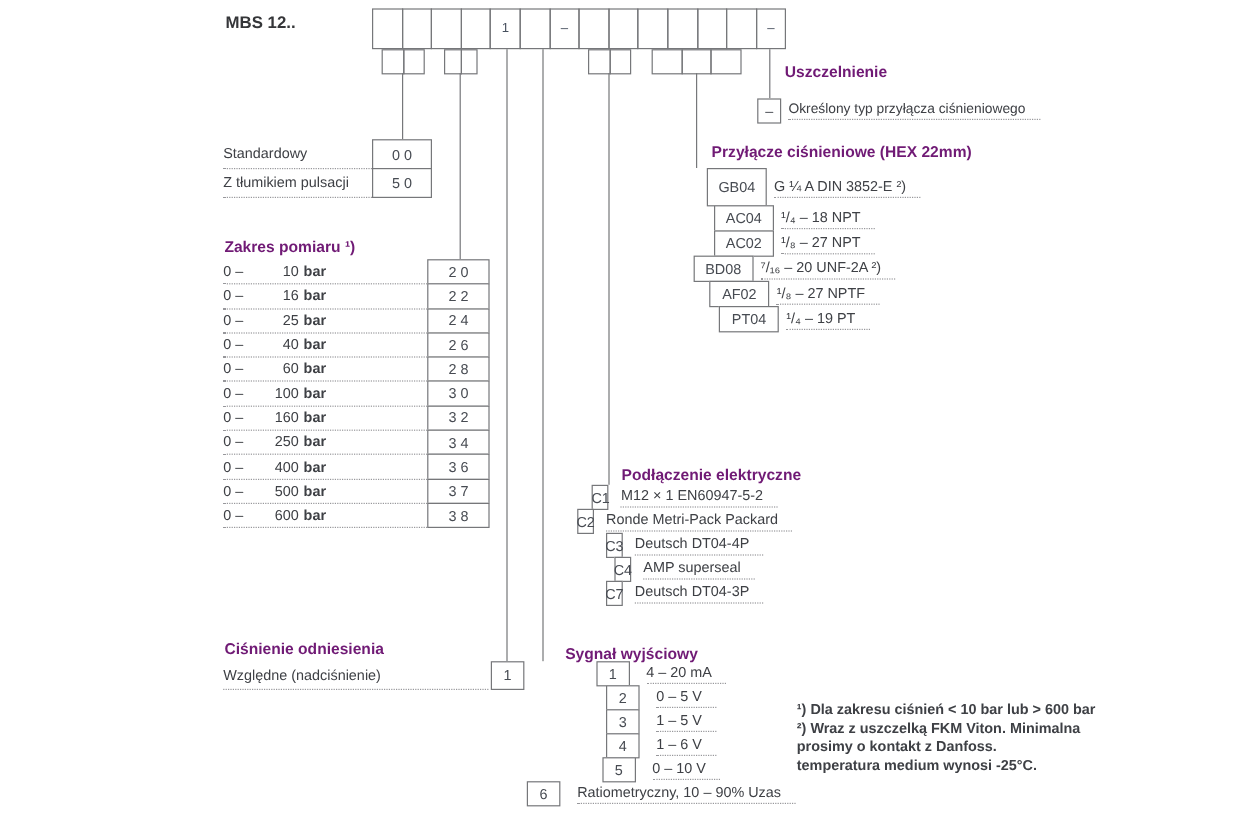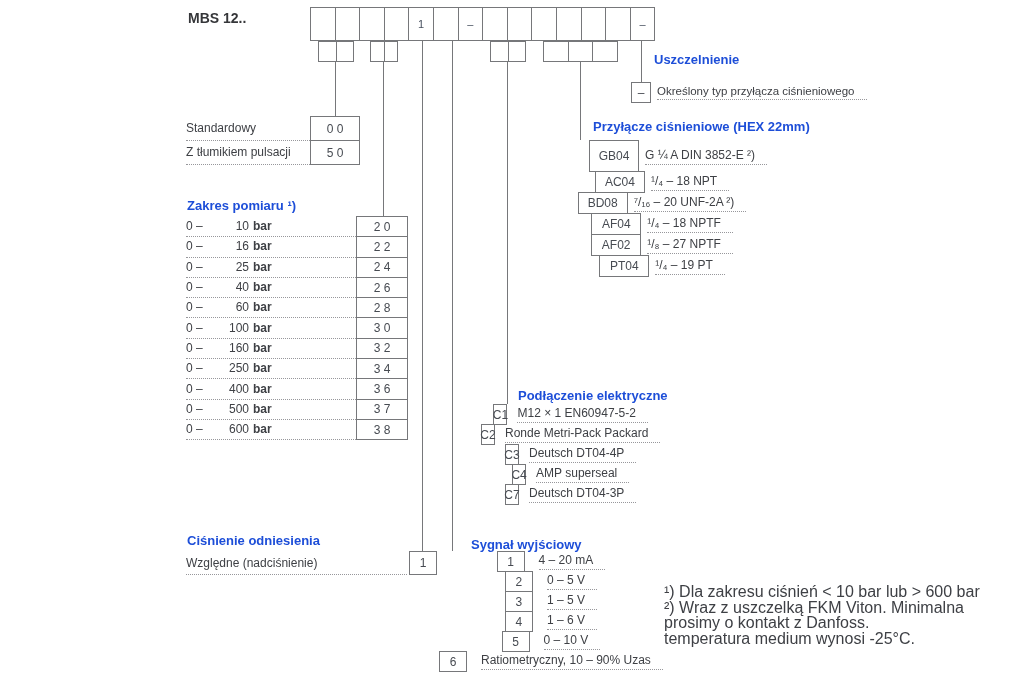--- a/index.html
+++ b/index.html
@@ -1,20 +1,20 @@
 <!DOCTYPE html>
 <html><head>
 <meta charset="utf-8">
 <style>
   html,body{margin:0;padding:0;background:#ffffff;}
   body{width:1033px;height:688px;position:relative;overflow:hidden;
        font-family:"Liberation Sans","DejaVu Sans",sans-serif;
        color:#3e4045;font-size:12px;}
   .abs{position:absolute;}
-  .hdr{font-weight:bold;color:#1d4ed8;font-size:13px;white-space:nowrap;}
+  .hdr{font-weight:bold;color:#701a75;font-size:13px;white-space:nowrap;}
   .model{font-weight:bold;color:#353639;font-size:14px;white-space:nowrap;}
   .vline{position:absolute;width:1px;background:#76777a;}
   
   .top-row{display:flex;height:34px;}
   .tcell{box-sizing:border-box;width:25.6px;margin-left:-1px;border:1px solid #76777a;
          display:flex;align-items:center;justify-content:center;
          font-size:11px;color:#47505e;}
   .tcell:first-child{margin-left:0;}
   
   .bracket{position:absolute;top:41px;height:21px;display:flex;box-sizing:border-box;}
@@ -58,21 +58,21 @@
   
   .pc .row{height:22px;}
   .pc .row:first-child{height:32px;padding-left:32px;}
   .pc .box{width:50px;}
   .pc .desc{margin-left:6px;}
   
   .seal-row{display:flex;align-items:center;}
   .seal-row .box{width:20px;height:21px;}
   .seal-row .desc{margin-left:6px;font-size:11.5px;}
   
-  .footnotes{font-size:16px;line-height:15.5px;color:#3e4045;}
+  .footnotes{font-size:12px;line-height:15.5px;color:#3e4045;font-weight:bold;}
   .footnotes div{white-space:nowrap;}
 </style>
 </head>
 <body>
 
 <div class="abs model" style="left:188px;top:10px;">MBS 12..</div>
 
 <div class="abs top-row" style="left:310px;top:7px;">
 
     <div class="tcell"></div>
@@ -267,34 +267,34 @@
       </div>
     </div>
 
     <div class="row">
       <div class="box">AC04</div>
       <div class="desc">
         <span class="dotl">¹/₄ – 18 NPT</span>
       </div>
     </div>
 
+    <div class="row">
+      <div class="box">AC02</div>
+      <div class="desc">
+        <span class="dotl">¹/₈ – 27 NPT</span>
+      </div>
+    </div>
 
     <div class="row">
       <div class="box">BD08</div>
       <div class="desc">
         <span class="dotl">⁷/₁₆ – 20 UNF-2A ²)</span>
       </div>
     </div>
 
-    <div class="row">
-      <div class="box">AF04</div>
-      <div class="desc">
-        <span class="dotl">¹/₄ – 18 NPTF</span>
-      </div>
-    </div>
 
     <div class="row">
       <div class="box">AF02</div>
       <div class="desc">
         <span class="dotl">¹/₈ – 27 NPTF</span>
       </div>
     </div>
 
     <div class="row">
       <div class="box">PT04</div>

